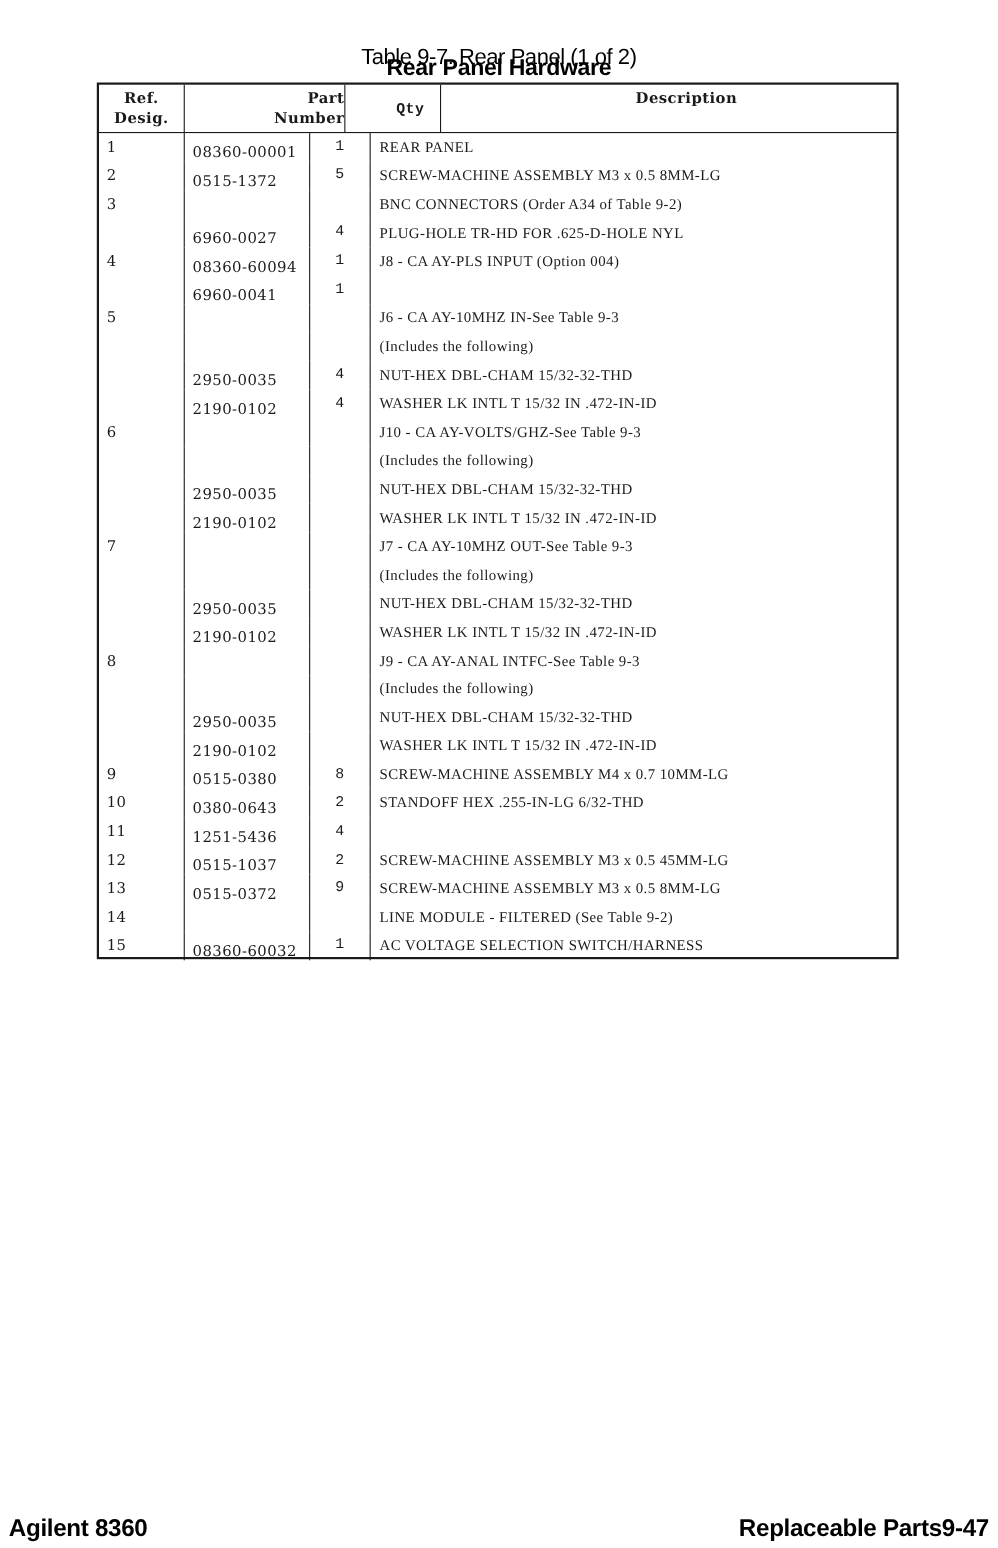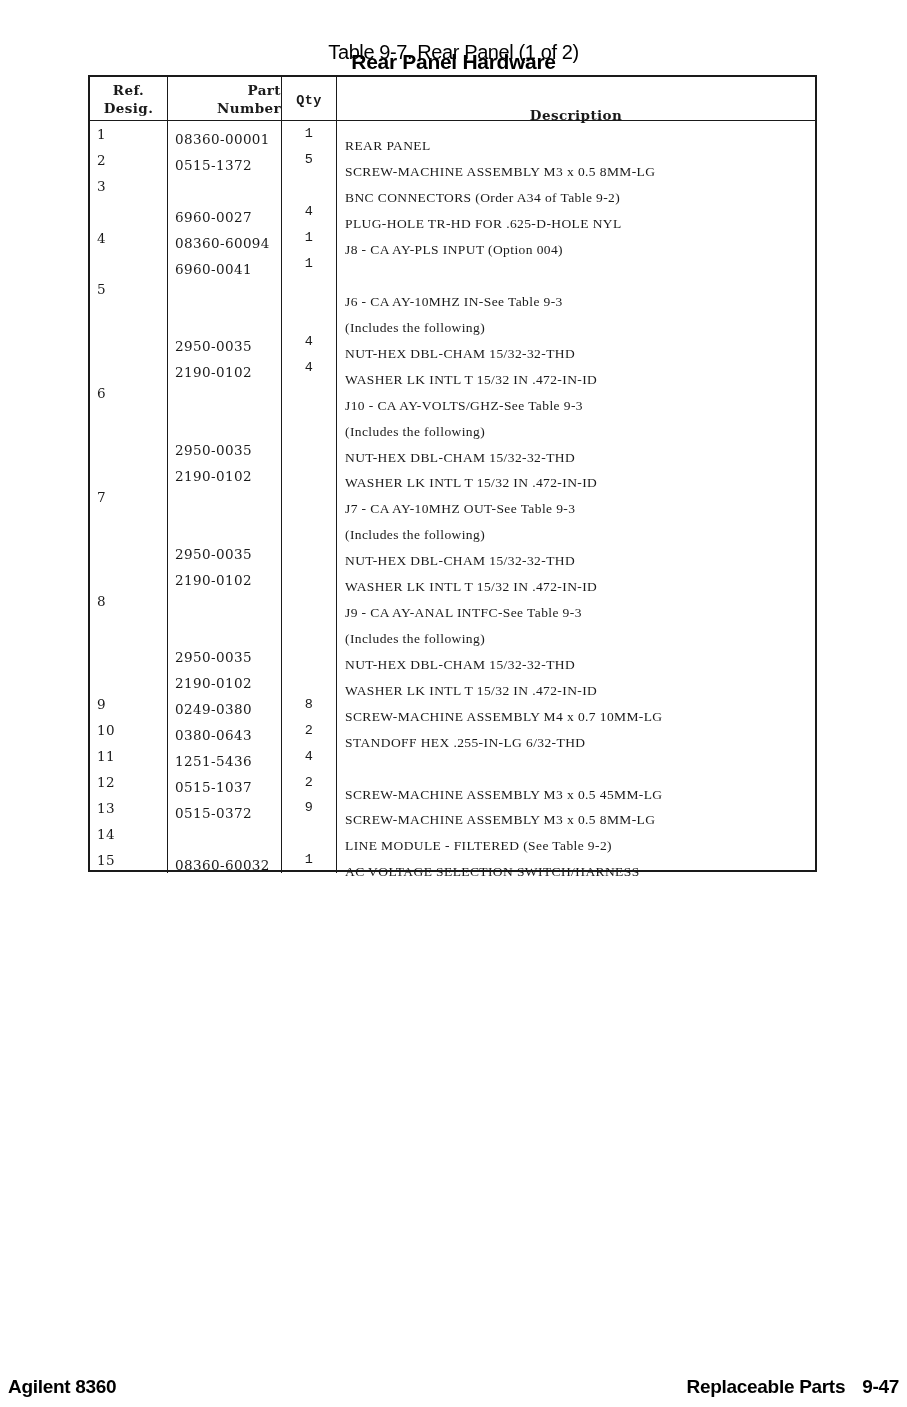--- a/index.html
+++ b/index.html
@@ -33,50 +33,51 @@
     position: absolute; left: 88px; top: 75px;
     width: 729px; height: 797px;
     border: 2px solid #1a1a1a;
     display: flex; flex-direction: column;
   }
   .thead {
     display: flex; height: 44px;
     border-bottom: 1.5px solid #1a1a1a;
     font-weight: bold; font-size: 13.5px; line-height: 18px;
     flex: 0 0 auto;
+    gap: 32px;
   }
   .th {
     display: flex; flex-direction: column;
     align-items: center; padding-top: 4px;
     letter-spacing: 0.4px;
   }
   .tbody { flex: 1 1 auto; display: flex; flex-direction: column; }
   .tr { display: flex; height: 25.93px; flex: 0 0 auto; align-items: center; }
   .td {
     font-size: 13.5px; letter-spacing: 0.4px;
     white-space: nowrap; overflow: visible;
     height: 100%; display: flex; align-items: center;
   }
   .c-ref  { width: 78px;  border-right: 1.5px solid #1a1a1a; }
   .c-part { width: 114px; border-right: 1.5px solid #1a1a1a; align-items: flex-end; }
   .c-qty  { width: 55px;  border-right: 1.5px solid #1a1a1a; justify-content: center; font-family: Liberation Mono, monospace; }
-  .c-desc { flex: 1; margin-top: 25px; }
+  .c-desc { flex: 1; }
   .td.c-ref  { padding-left: 7px; justify-content: flex-start; }
   .td.c-part { padding-left: 7px; justify-content: flex-start; }
   .td.c-desc { padding-left: 8px; font-family: Liberation Serif, serif; }
 
   .footer {
     position: absolute; left: 0; top: 1376px; width: 907px; height: 24px;
     font-family: "Liberation Sans", sans-serif;
-    font-weight: bold; font-size: 19px; letter-spacing: -0.3px;
+    font-weight: bold; font-size: 22px; letter-spacing: -0.3px;
     color: #000;
   }
   .footer-left  { position: absolute; left: 8px; top: 0; }
   .footer-right { position: absolute; right: 8px; top: 0; }
-  .footer-right .page-num { margin-left: 17px; }
+  .footer-right .page-num { }
 </style>
 </head>
 <body>
 
 <div class="page">
 
   <div class="page-title">Rear Panel Hardware</div>
 
   <div class="table-caption">Table 9-7. Rear Panel (1 of 2)</div>
 
@@ -247,21 +248,21 @@
 
         <div class="tr">
           <div class="td c-ref"></div>
           <div class="td c-part">2190-0102</div>
           <div class="td c-qty"></div>
           <div class="td c-desc">WASHER LK INTL T 15/32 IN .472-IN-ID</div>
         </div>
 
         <div class="tr">
           <div class="td c-ref">9</div>
-          <div class="td c-part">0249-0380</div>
+          <div class="td c-part">0515-0380</div>
           <div class="td c-qty">8</div>
           <div class="td c-desc">SCREW-MACHINE ASSEMBLY M4 x 0.7 10MM-LG</div>
         </div>
 
         <div class="tr">
           <div class="td c-ref">10</div>
           <div class="td c-part">0380-0643</div>
           <div class="td c-qty">2</div>
           <div class="td c-desc">STANDOFF HEX .255-IN-LG 6/32-THD</div>
         </div>

